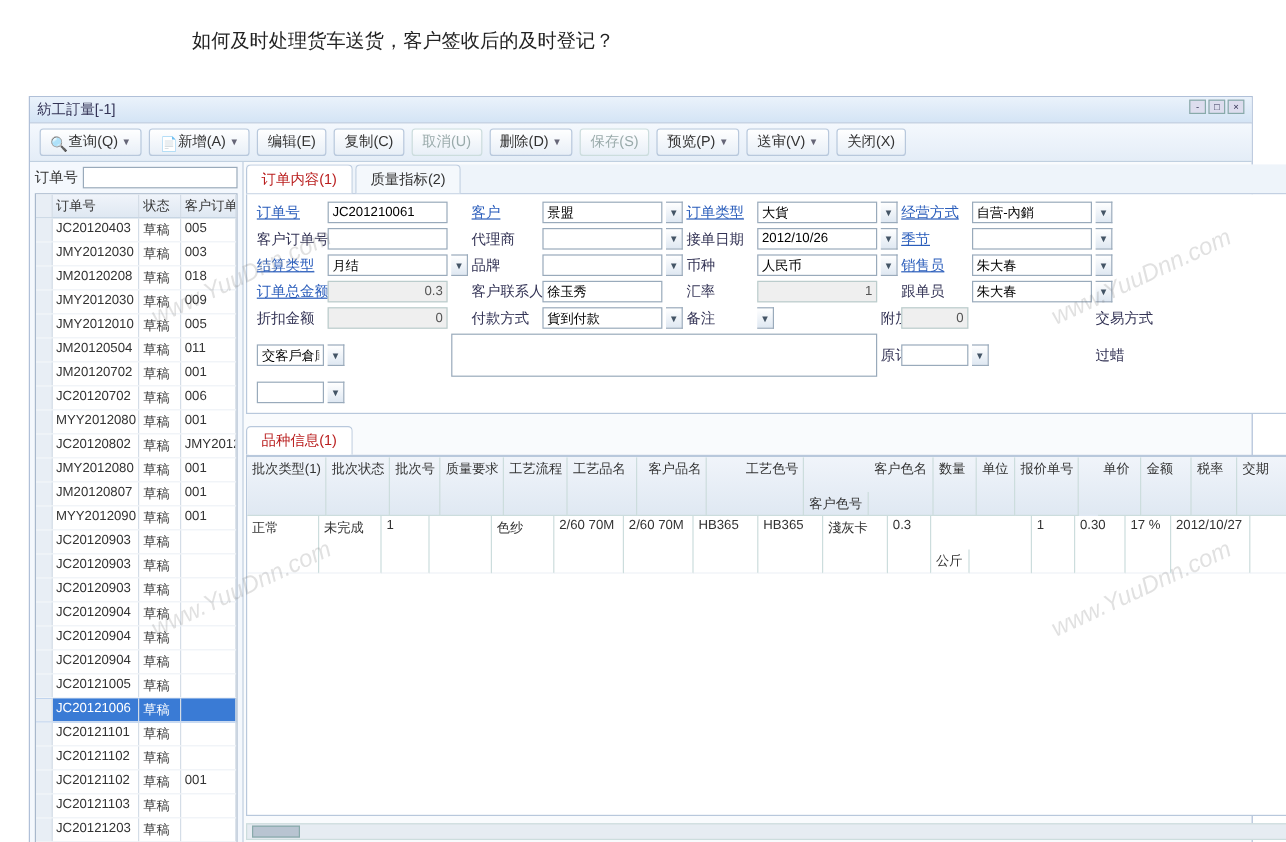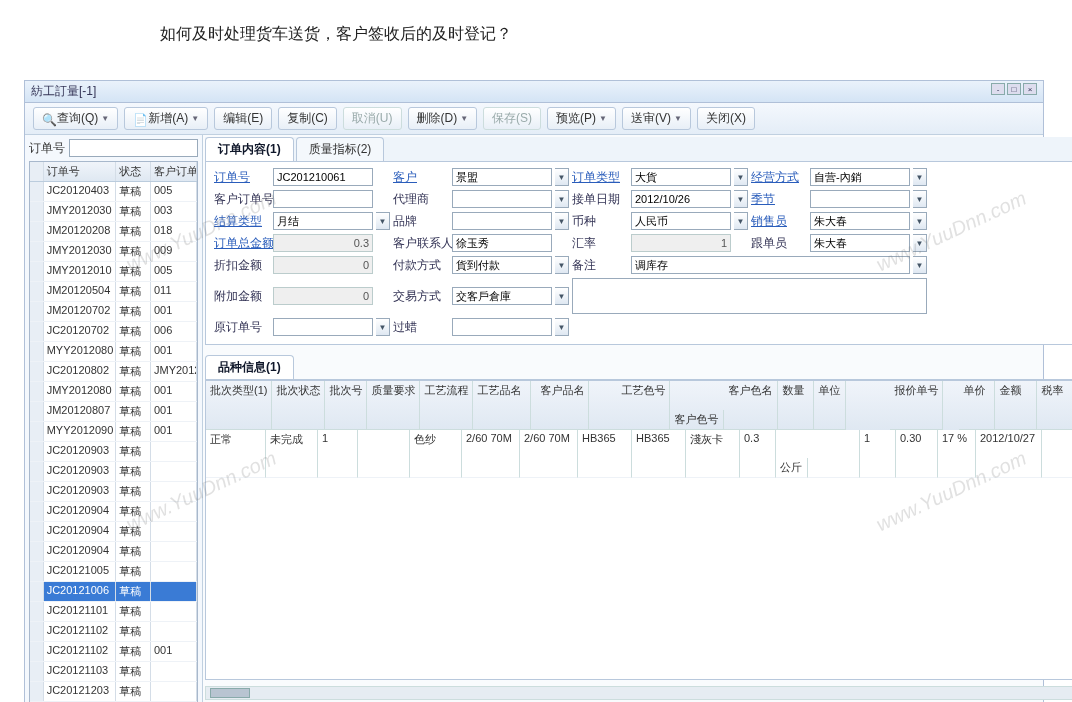--- a/index.html
+++ b/index.html
@@ -96,21 +96,21 @@
     .c-st { width: 36px; }
     .c-co { width: 48px; }
     .c-blank { width: 14px; background:#e8eef5; }
     .right-pane { flex:1; padding: 2px 2px; }
     .tabset { display:flex; border-bottom:1px solid #b8c8dc; background:#eef4fa; }
     .tab {
       padding: 3px 12px; font-size:12px; border:1px solid #b8c8dc;
       border-bottom:none; margin-right:2px; background:#f4f8fc;
       border-radius: 4px 4px 0 0; cursor:pointer;
     }
-    .tab.active { background:#fff; color:#0f172a; font-weight:bold; }
+    .tab.active { background:#fff; color:#b91c1c; font-weight:normal; }
     .form-area {
       background:#fff; border:1px solid #b8c8dc; border-top:none;
       padding: 6px 8px 8px 8px;
       display:grid;
       grid-template-columns: 56px 100px 14px 56px 100px 14px 56px 100px 14px 56px 100px 14px;
       row-gap:4px; column-gap:3px;
       align-items:center;
     }
     .lbl { font-size:12px; color:#335; text-align:left; white-space:nowrap;}
     .lbl.link { color:#2a5dbb; text-decoration:underline; cursor:pointer;}
@@ -433,21 +433,20 @@
         <input class="fld" value="朱大春" style="">
         <span class="dd">▼</span>
 
         <span class="lbl">折扣金额</span>
         <input class="fld ro" value="0" style="">
         <span></span>
         <span class="lbl">付款方式</span>
         <input class="fld" value="貨到付款" style="">
         <span class="dd">▼</span>
         <span class="lbl">备注</span>
-        <input class="fld" style="grid-column: span 4;" value="调库存">
         <span class="dd">▼</span>
 
         <span class="lbl">附加金额</span>
         <input class="fld ro" value="0" style="">
         <span></span>
         <span class="lbl">交易方式</span>
         <input class="fld" value="交客戶倉庫" style="">
         <span class="dd">▼</span>
         <textarea class="memo" style=""></textarea>
 
@@ -470,21 +469,21 @@
             <div class="dgc" style="min-width: 40px;">批次号</div>
             <div class="dgc" style="min-width: 52px;">质量要求</div>
             <div class="dgc" style="min-width: 52px;">工艺流程</div>
             <div class="dgc" style="min-width: 58px;">工艺品名</div>
             <div class="dgc" style="min-width: 58px; text-align: right;">客户品名</div>
             <div class="dgc" style="min-width: 54px; padding-left: 32px;">工艺色号</div>
             <div class="dgc" style="min-width: 54px; margin-top: 29px;">客户色号</div>
             <div class="dgc" style="min-width: 54px; font-family: Liberation Mono, monospace;">客户色名</div>
             <div class="dgc" style="min-width: 36px;">数量</div>
             <div class="dgc" style="min-width: 32px;">单位</div>
-            <div class="dgc" style="min-width: 52px; margin-left: 44px;">报价单号</div>
+            <div class="dgc" style="min-width: 52px;">报价单号</div>
             <div class="dgc" style="min-width: 36px; margin-left: 16px;">单价</div>
             <div class="dgc" style="min-width: 42px;">金额</div>
             <div class="dgc" style="min-width: 38px;">税率</div>
             <div class="dgc" style="min-width: 66px;">交期</div>
             <div class="dgc" style="min-width: 52px;">特殊加工</div>
           </div>
         <div class="dg-row" id="dg-row">
             <div class="dgc" style="min-width: 60px;">正常</div>
             <div class="dgc" style="min-width: 52px;">未完成</div>
             <div class="dgc" style="min-width: 40px;">1</div>

